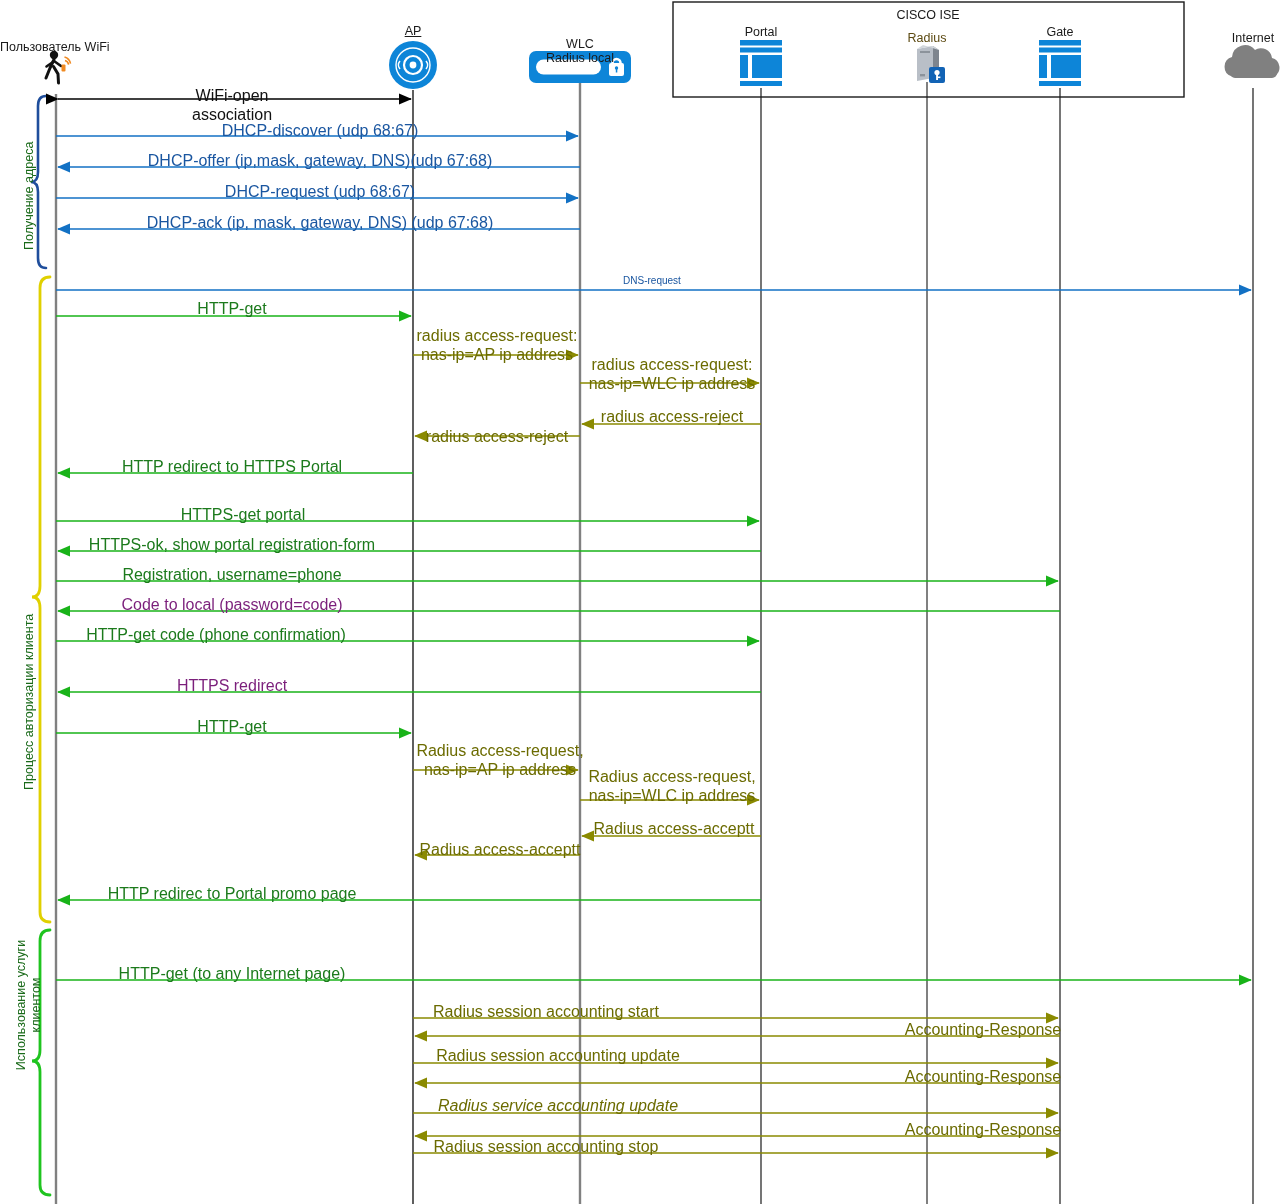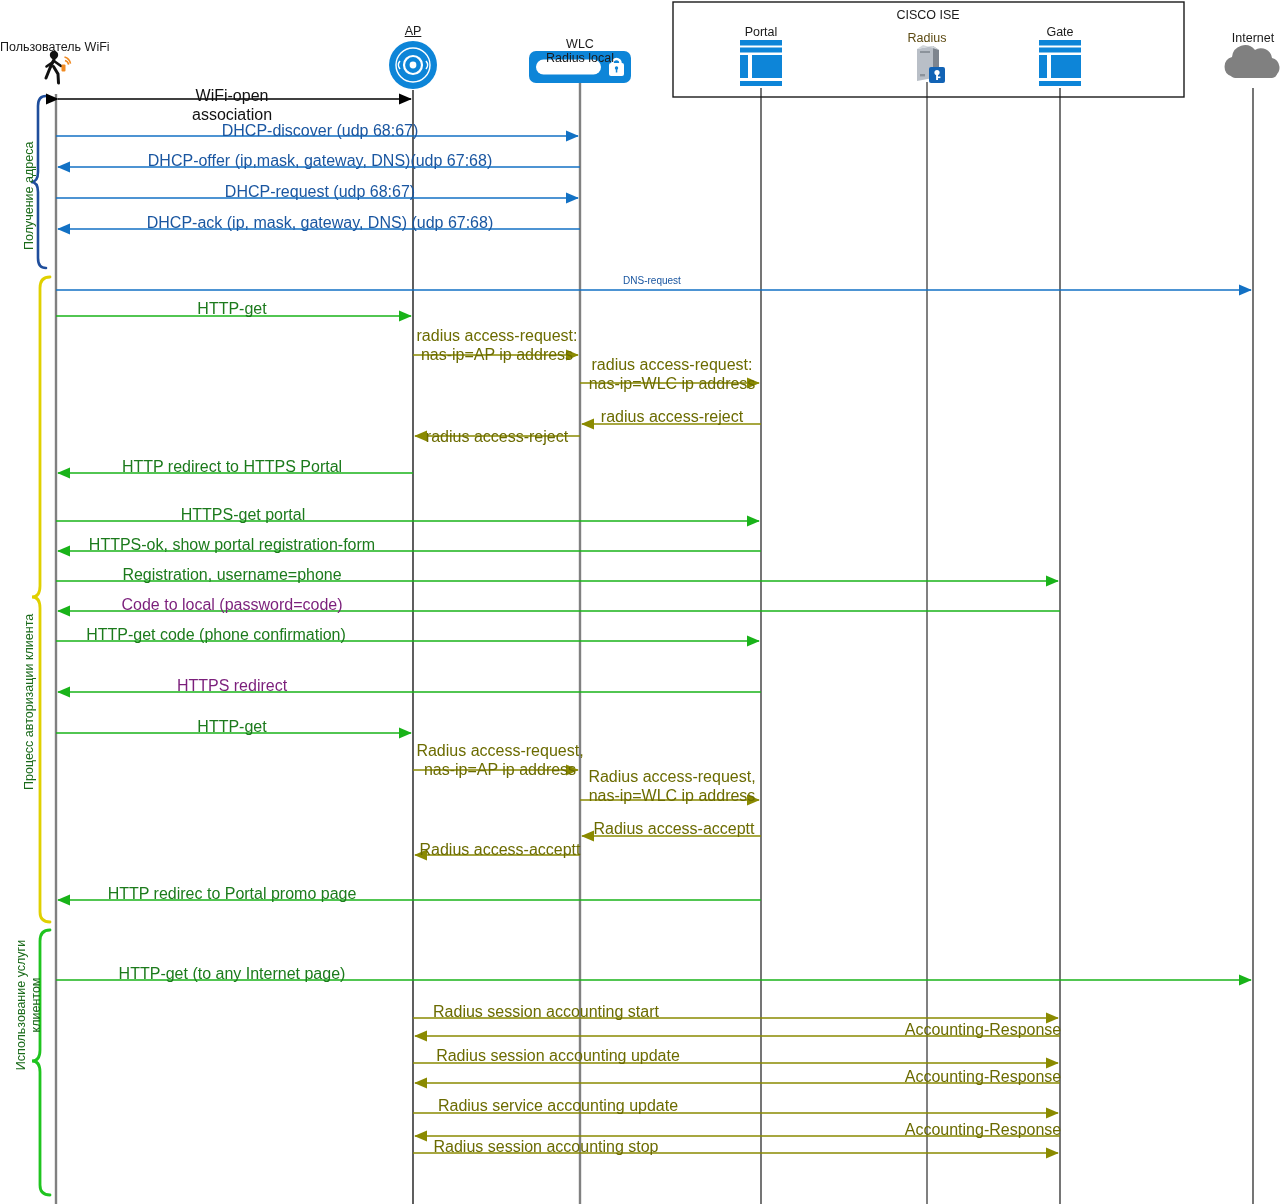--- a/index.html
+++ b/index.html
@@ -299,17 +299,17 @@
 
   <div class="msg" style="left:674px; top:820px; color:#6b6b00;">Radius access-acceptt</div>
   <div class="msg" style="left:500px; top:841px; color:#6b6b00;">Radius access-acceptt</div>
   <div class="msg" style="left:232px; top:885px; color:#1c7a1c;">HTTP redirec to Portal promo page</div>
   <div class="msg" style="left:232px; top:965px; color:#1c7a1c;">HTTP-get (to any Internet page)</div>
 
   <div class="msg" style="left:546px; top:1003px; color:#6b6b00;">Radius session accounting start</div>
   <div class="msg" style="left:983px; top:1021px; color:#6b6b00;">Accounting-Response</div>
   <div class="msg" style="left:558px; top:1047px; color:#6b6b00;">Radius session accounting update</div>
   <div class="msg" style="left:983px; top:1068px; color:#6b6b00;">Accounting-Response</div>
-  <div class="msg" style="left:558px; top:1097px; color:#6b6b00;">Radius service accounting update</div>
+  <div class="msg" style="left:558px; top:1097px; color:#6b6b00;font-style:italic;">Radius service accounting update</div>
   <div class="msg" style="left:983px; top:1121px; color:#6b6b00;">Accounting-Response</div>
   <div class="msg" style="left:546px; top:1138px; color:#6b6b00;">Radius session accounting stop</div>
 
 </div>
 
 </body></html>

